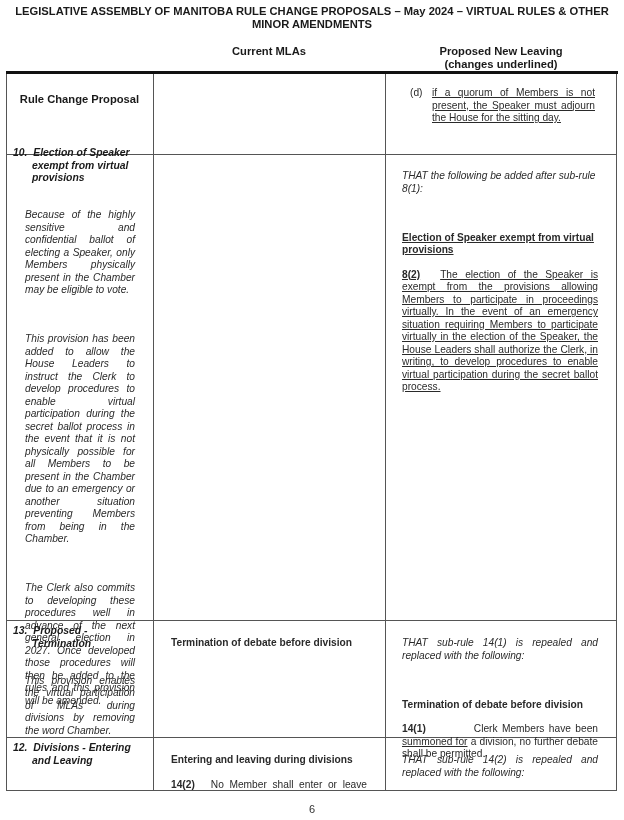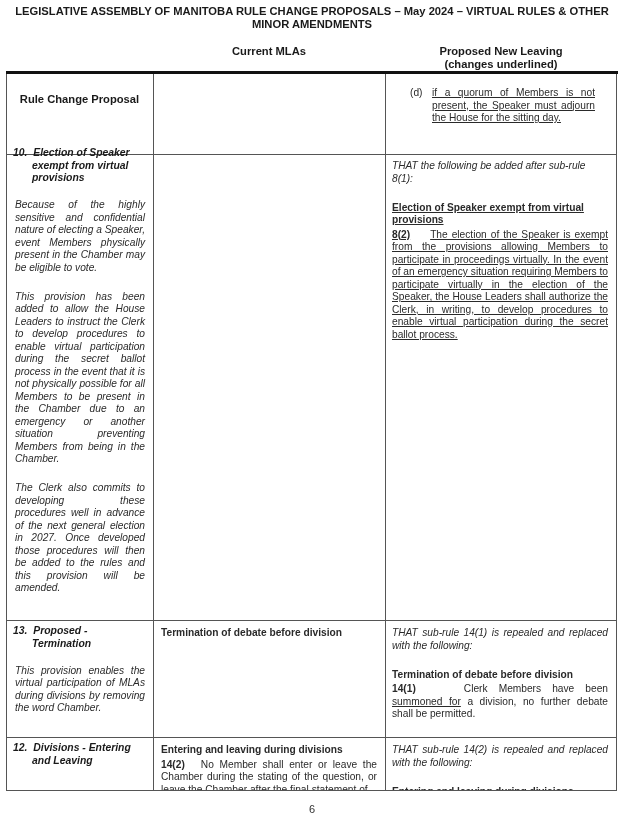--- a/index.html
+++ b/index.html
@@ -22,21 +22,21 @@
     .table {
       position: absolute; left: 6px; top: 74px; width: 611px; height: 717px;
       border-left: 1px solid #555; border-right: 1px solid #555; border-bottom: 1px solid #555;
       box-sizing: border-box;
     }
     .vline { position: absolute; top: 74px; width: 1px; height: 717px; background: #555; }
     .hline { position: absolute; left: 6px; width: 611px; height: 1px; background: #555; }
     .cell {
       position: absolute; font-size: 10.2px; line-height: 12.5px; color: #2a2a2a;
     }
-    .cell p { margin: 2px; }
+    .cell p { margin: 12px; }
     .just { text-align: justify; }
     .ital { font-style: italic; }
     .bold { font-weight: bold; }
     .u { text-decoration: underline; text-underline-offset: 1px; }
     .gap { height: 12.5px; }
     .num-head {
       font-weight: bold; font-style: italic; font-size: 10.4px; line-height: 12.5px;
       padding-left: 19px; text-indent: -19px; color: #1a1a1a;
     }
     .pagenum {
@@ -74,21 +74,21 @@
     <span style="width:22px;flex:none;">(d)</span>
     <span style="flex:1;text-align:justify;text-decoration:underline;">if a quorum of Members is not present, the Speaker must adjourn the House for the sitting day.</span>
   </div>
 </div>
 
 <div class="cell" style="left:13px;top:147px;width:134px;">
   <div class="num-head">
     <span>10.</span>&nbsp; <span>Election of Speaker exempt from virtual provisions</span>
   </div>
   <div class="gap"></div>
-  <p class="ital just">Because of the highly sensitive and confidential nature of electing a Speaker, event Members physically present in the Chamber may be eligible to vote.</p>
+  <p class="ital just">Because of the highly sensitive and confidential ballot of electing a Speaker, only Members physically present in the Chamber may be eligible to vote.</p>
   <div class="gap"></div>
   <p class="ital just">This provision has been added to allow the House Leaders to instruct the Clerk to develop procedures to enable virtual participation during the secret ballot process in the event that it is not physically possible for all Members to be present in the Chamber due to an emergency or another situation preventing Members from being in the Chamber.</p>
   <div class="gap"></div>
   <p class="ital just">The Clerk also commits to developing these procedures well in advance of the next general election in 2027.  Once developed those procedures will then be added to the rules and this provision will be amended.</p>
 </div>
 
 <div class="cell" style="left:390px;top:158px;width:220px;">
   <p class="ital">THAT the following be added after sub-rule 8(1):</p>
   <div class="gap"></div>
   <p class="bold u">Election of Speaker exempt from virtual provisions</p>

